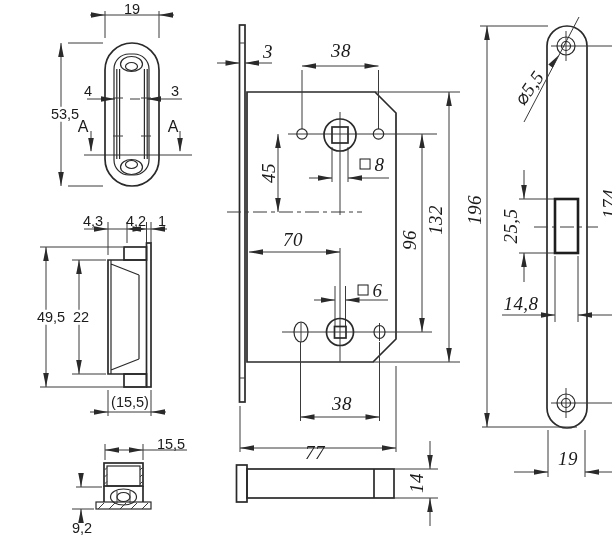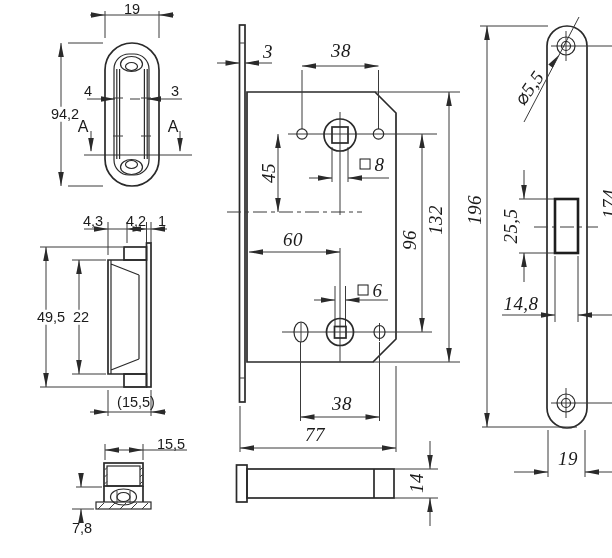--- a/index.html
+++ b/index.html
@@ -148,52 +148,52 @@
     <polygon class="ah" points="492,199 489.2,185 494.8,185"></polygon>
     <polygon class="ah" points="492,253 489.2,267 494.8,267"></polygon>
     <polygon class="ah" points="523,315 509,312.2 509,317.8"></polygon>
     <polygon class="ah" points="546,315 560,312.2 560,317.8"></polygon>
     <polygon class="ah" points="516,472 502,469.2 502,474.8"></polygon>
     <polygon class="ah" points="553,472 567,469.2 567,474.8"></polygon>
   </g>
 </svg>
 
   <span class="lbl sans" style="left:100px;top:9px">19</span>
-  <span class="lbl sans bg" style="left:33px;top:114px">94,2</span>
+  <span class="lbl sans bg" style="left:33px;top:114px">53,5</span>
   <span class="lbl sans" style="left:56px;top:91px">4</span>
   <span class="lbl sans" style="left:143px;top:91px">3</span>
   <span class="lbl sec" style="left:51px;top:127px">A</span>
   <span class="lbl sec" style="left:141px;top:127px">A</span>
 
   <span class="lbl sans" style="left:61px;top:221px">4,3</span>
   <span class="lbl sans" style="left:104px;top:221px">4,2</span>
   <span class="lbl sans" style="left:130px;top:221px">1</span>
   <span class="lbl sans bg" style="left:19px;top:317px">49,5</span>
   <span class="lbl sans bg" style="left:49px;top:317px">22</span>
-  <span class="lbl sans" style="left:104px;top:402px">(15,5)</span>
+  <span class="lbl sans" style="left:98px;top:402px">(15,5)</span>
 
   <span class="lbl sans" style="left:139px;top:444px">15,5</span>
-  <span class="lbl sans" style="left:50px;top:528px">7,8</span>
+  <span class="lbl sans" style="left:50px;top:528px">9,2</span>
 
   <span class="lbl ital" style="left:236px;top:51px">3</span>
   <span class="lbl ital" style="left:309px;top:50px">38</span>
   <span class="lbl ital rot" style="left:236px;top:173px">45</span>
   <span class="lbl ital row" style="left:340px;top:164px">
       <span class="sqsym"></span>
       <span>8</span>
     </span>
-  <span class="lbl ital" style="left:261px;top:239px">60</span>
+  <span class="lbl ital" style="left:261px;top:239px">70</span>
   <span class="lbl ital row" style="left:338px;top:290px">
       <span class="sqsym"></span>
       <span>6</span>
     </span>
   <span class="lbl ital rot" style="left:377px;top:240px">96</span>
   <span class="lbl ital rot" style="left:403px;top:220px">132</span>
   <span class="lbl ital" style="left:310px;top:403px">38</span>
-  <span class="lbl ital" style="left:283px;top:434px">77</span>
+  <span class="lbl ital" style="left:283px;top:452px">77</span>
   <span class="lbl ital rot" style="left:384px;top:483px">14</span>
 
   <span class="lbl ital rot45" style="left:497px;top:88px">⌀5,5</span>
   <span class="lbl ital rot" style="left:442px;top:210px">196</span>
   <span class="lbl ital rot" style="left:577px;top:204px">174</span>
   <span class="lbl ital rot" style="left:478px;top:226px">25,5</span>
   <span class="lbl ital" style="left:489px;top:303px">14,8</span>
   <span class="lbl ital" style="left:536px;top:458px">19</span>
 
 </div>

